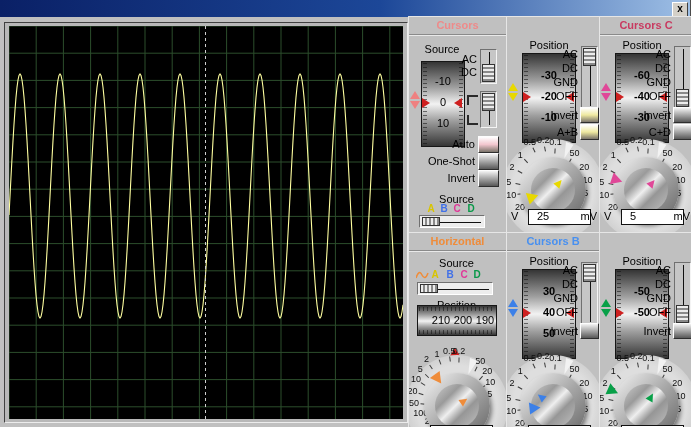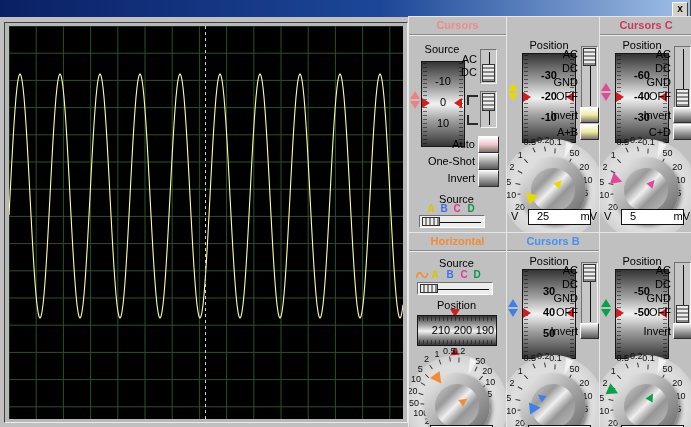--- a/index.html
+++ b/index.html
@@ -106,21 +106,21 @@
   .t-bl{left:0;width:66px;}
   .t-btn{left:69px;width:19px;height:15px;}
   .t-src{left:0;top:176px;width:95px;}
   .t-slider{left:10px;top:198px;width:64px;height:11px;}
   
   .h-src{left:0;top:24px;width:95px;}
   .h-icon{position:absolute;left:7px;top:38px;}
   .h-slider{left:8px;top:49px;width:74px;height:11px;}
   .h-pos{left:0;top:66px;width:95px;}
   .h-arr-d{left:41px;top:76px;}
-  .h-wheel{left:8px;top:82px;width:78px;height:29px;}
+  .h-wheel{left:8px;top:72px;width:78px;height:29px;}
   .h-arr-u{left:41px;top:115px;}
 </style>
 </head>
 <body>
 
 <div class="titlebar">
   <div class="close-btn">x</div>
 </div>
 <div class="win-right-edge"></div>
 

